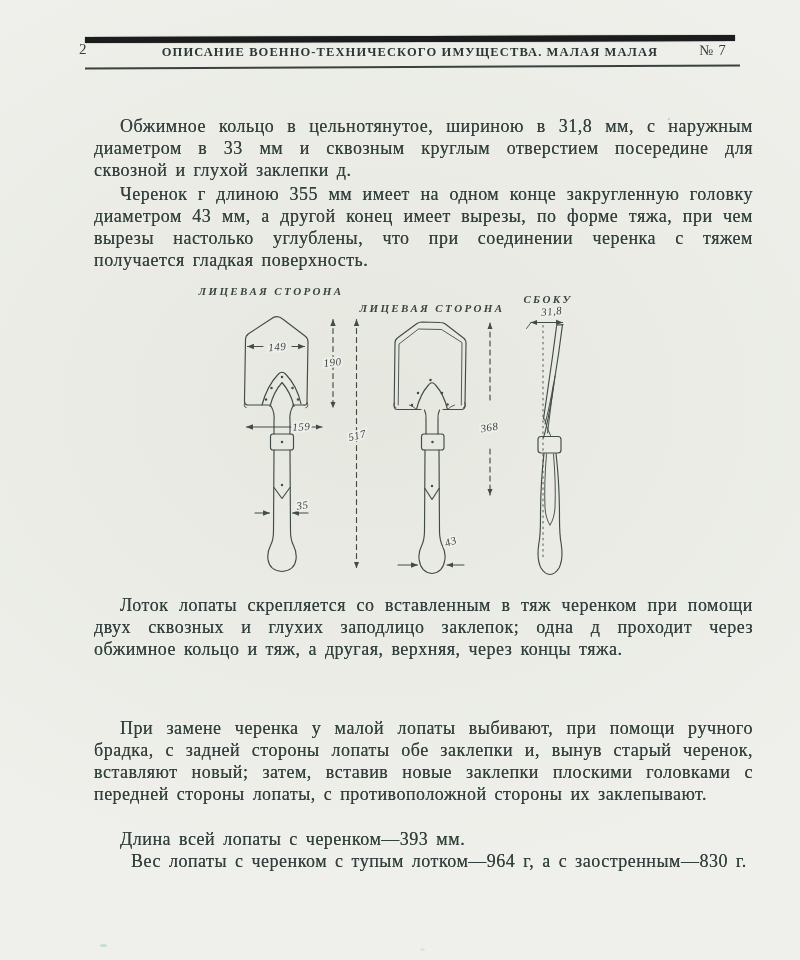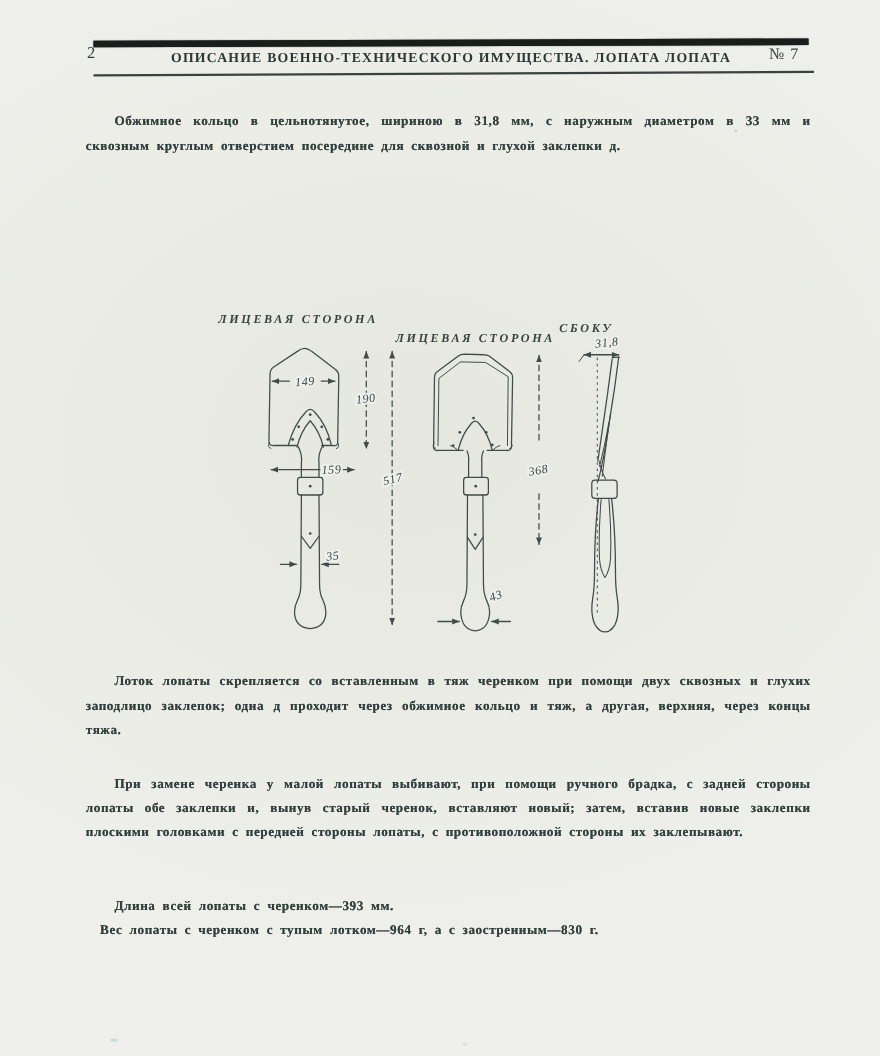--- a/index.html
+++ b/index.html
@@ -12,52 +12,53 @@
     color:#32403d;
   }
   
   .topbar{position:absolute;left:85px;top:36px;width:650px;height:6px;background:#1b1d1c;transform:rotate(-.18deg);box-shadow:0 0 1px #1b1d1c;}
   .pagenum{position:absolute;left:79px;top:41px;font-size:15px;}
   .header-title{position:absolute;left:85px;top:45px;width:650px;text-align:center;font-size:12.5px;font-weight:bold;letter-spacing:1.1px;color:#2b3734;white-space:nowrap;}
   .issue{position:absolute;left:699px;top:42px;font-size:14.5px;letter-spacing:1px;}
   .headrule{position:absolute;left:85px;top:66px;width:655px;height:1.6px;background:#3a423f;transform:rotate(-.28deg);}
   
   .para{
-    position:absolute;left:78px;width:659px;margin:0;
-    font-size:12px;line-height:22px;text-align:justify;
+    position:absolute;left:78px;width:659px;margin:16px;
+    font-size:18px;line-height:22px;text-align:justify;
     letter-spacing:.5px;word-spacing:3px;text-indent:26px;
-    color:#32403d;text-shadow:0 0 .45px rgba(50,64,61,.85);font-weight:bold;
+    color:#32403d;text-shadow:0 0 .45px rgba(50,64,61,.85);
   }
-  .p1{top:99px}.p2{top:167px}.p3{top:608px}.p4{top:701px}
-  .p5{top:812px}.p6{top:834px;left:49px;width:675px;text-indent:42px}
+  .p1{top:99px}.p2{top:167px}.p3{top:578px}.p4{top:701px}
+  .p5{top:812px}.p6{top:834px;left:73px;width:675px;text-indent:42px}
   .p7{top:879px}.p8{top:901px}
   
   .figure{position:absolute;left:200px;top:283px;width:420px;height:317px;}
   .flab{position:absolute;transform:translateX(-50%);white-space:nowrap;
     font:italic 11px "Liberation Serif", serif;font-weight:bold;letter-spacing:2.4px;color:#39433f;}
-  .flab1{left:71px;top:2px}.flab2{left:232px;top:19px}.flab3{left:333px;top:10px}
+  .flab1{left:71px;top:2px}.flab2{left:232px;top:19px}.flab3{left:348px;top:10px}
   .fig-svg{position:absolute;left:0;top:0;}
   .dimtxt{font:italic 11px "Liberation Serif", serif;fill:#3c4643;stroke:#eff0eb;stroke-width:3.5px;paint-order:stroke;letter-spacing:.5px;}
   .speck{position:absolute;border-radius:50%;}
   .sp1{left:100px;top:944px;width:7px;height:3px;background:#a9d6cf;opacity:.65;}
   .sp2{left:420px;top:948px;width:5px;height:3px;background:#bedcd6;opacity:.5;}
   .sp3{left:668px;top:118px;width:2px;height:2px;background:#9aa29e;opacity:.5;}
 </style>
 </head>
 <body>
 
 <div class="page">
 
   <div class="topbar"></div>
   <span class="pagenum">2</span>
-  <span class="header-title">ОПИСАНИЕ ВОЕННО-ТЕХНИЧЕСКОГО ИМУЩЕСТВА. ЛОПАТА ЛОПАТА</span>
+  <span class="header-title">ОПИСАНИЕ ВОЕННО-ТЕХНИЧЕСКОГО ИМУЩЕСТВА. МАЛАЯ МАЛАЯ</span>
   <span class="issue">№ 7</span>
   <div class="headrule"></div>
 
   <p class="para p1">Обжимное кольцо в цельнотянутое, шириною в 31,8 мм, с наружным диаметром в 33 мм и сквозным круглым отверстием посередине для сквозной и глухой заклепки д.</p>
+  <p class="para p2">Черенок г длиною 355 мм имеет на одном конце закругленную головку диаметром 43 мм, а другой конец имеет вырезы, по форме тяжа, при чем вырезы настолько углублены, что при соединении черенка с тяжем получается гладкая поверхность.</p>
 
   <div class="figure">
     <div class="flab flab1">ЛИЦЕВАЯ СТОРОНА</div>
     <div class="flab flab2">ЛИЦЕВАЯ СТОРОНА</div>
     <div class="flab flab3">СБОКУ</div>
 
     <svg class="fig-svg" width="420" height="317" viewBox="0 0 420 317">
       <defs>
         <marker id="ar" viewBox="0 0 10 10" refX="8.6" refY="5" markerWidth="6.5" markerHeight="6.5" orient="auto-start-reverse">
           <path d="M0,1.4 L9,5 L0,8.6 Z" fill="#414b47"></path>

